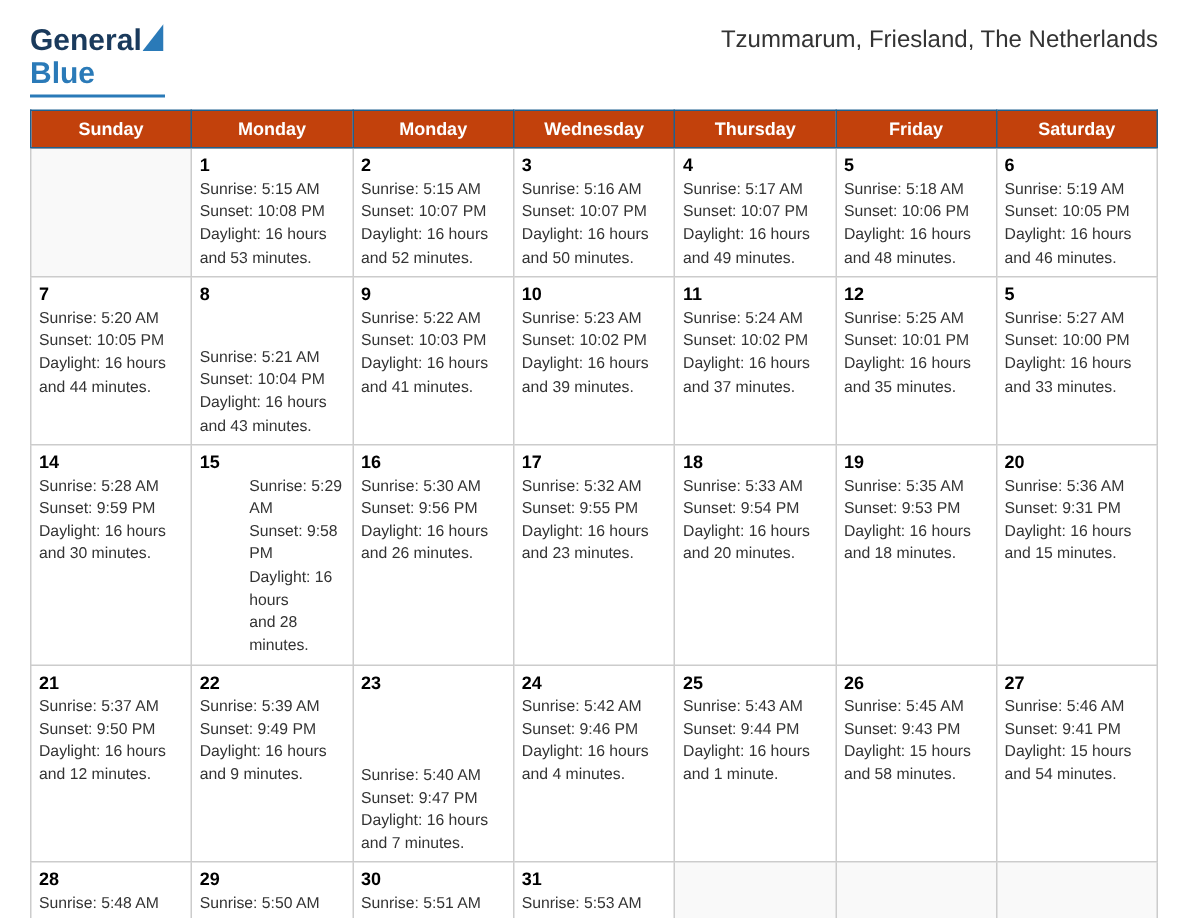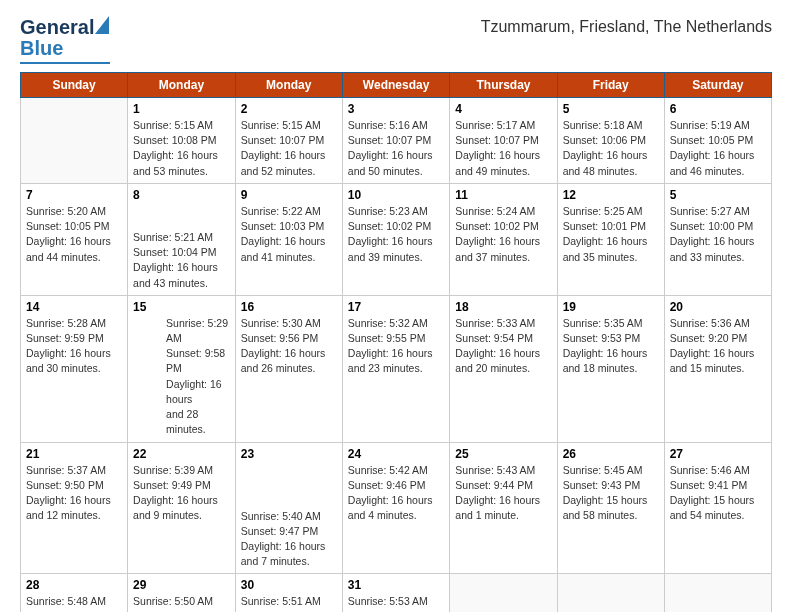--- a/index.html
+++ b/index.html
@@ -259,21 +259,21 @@
         <td>
           <span class="day-num">19</span>
           <div class="cell-text" style="white-space: pre-line;">Sunrise: 5:35 AM
 Sunset: 9:53 PM
 Daylight: 16 hours
 and 18 minutes.</div>
         </td>
         <td>
           <span class="day-num">20</span>
           <div class="cell-text" style="white-space: pre-line;">Sunrise: 5:36 AM
-Sunset: 9:20 PM
+Sunset: 9:31 PM
 Daylight: 16 hours
 and 15 minutes.</div>
         </td>
       </tr>
       <tr>
         <td>
           <span class="day-num">21</span>
           <div class="cell-text" style="white-space: pre-line;">Sunrise: 5:37 AM
 Sunset: 9:50 PM
 Daylight: 16 hours

